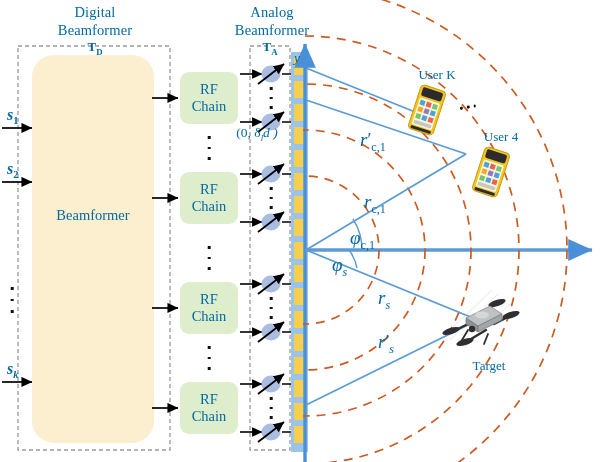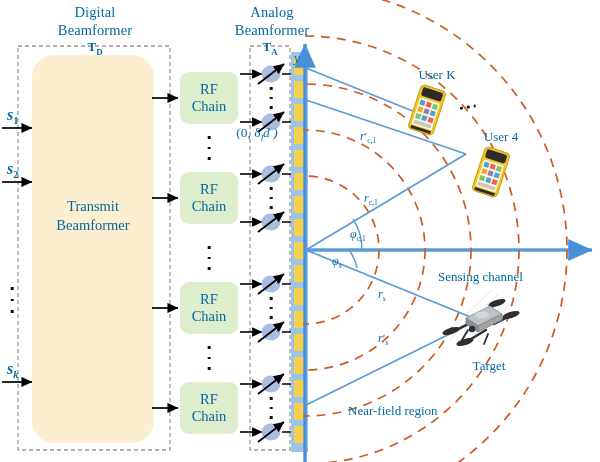--- a/index.html
+++ b/index.html
@@ -46,21 +46,21 @@
   
   .stream {
     font-size: 16px;
     font-weight: bold;
     font-style: italic;
   }
   .stream sub { font-style: italic; font-size: 0.66em; font-weight: bold; }
   .stream .up { font-style: normal; }
 
   
-  .math { font-size: 12px; font-style: italic; }
+  .math { font-size: 19px; font-style: italic; }
   .math sub { font-style: normal; font-size: 0.64em; }
   .math .it { font-style: italic; }
   .prime { font-style: normal; font-size: 0.95em; }
 
   .coord { font-size: 13.5px; }
   .coord i { font-style: italic; }
   .coord sub { font-style: italic; font-size: 0.66em; }
 
   .axis-lbl { font-size: 13.5px; font-style: italic; }
 
@@ -305,21 +305,20 @@
     <span>T</span><sub>D</sub>
   </div>
 
   <div class="lbl title ctr" style="left:272px; top:13px;">Analog</div>
   <div class="lbl title ctr" style="left:272px; top:31px;">Beamformer</div>
   <div class="lbl bfsym ctr" style="left:270px; top:49px;">
     <span>T</span><sub>A</sub>
   </div>
 
   <div class="lbl baseband ctr" style="left:93px; top:216px; text-align:center;">
-    <div>Transmit</div>
     <div>Beamformer</div>
   </div>
 
   <div class="lbl stream" style="left:7px; top:106px;">
     <span>s</span><sub class="up">1</sub>
   </div>
   <div class="lbl stream" style="left:7px; top:160px;">
     <span>s</span><sub class="up">2</sub>
   </div>
   <div class="lbl stream" style="left:7px; top:360px;">
@@ -408,23 +407,21 @@
 
   <div class="lbl math" style="left:378px; top:288px;">
     <span>r</span><span class="prime"></span><sub class="it">s</sub>
   </div>
   <div class="lbl math" style="left:378px; top:332px;">
     <span>r</span><span class="prime">′</span><sub class="it">s</sub>
   </div>
 
   <div class="lbl scene ctr" style="left:437px; top:75px;">User K</div>
   <div class="lbl scene ctr" style="left:501px; top:137px;">User 4</div>
-  <div class="lbl scene" style="left:438px; top:270px;">Sensing channel</div>
   <div class="lbl scene ctr" style="left:489px; top:366px;">Target</div>
-  <div class="lbl scene" style="left:348px; top:404px;">Near-field region</div>
 
   <div class="hdots" style="left:468px; top:107px;">
     <span></span>
       <span></span>
       <span></span>
   </div>
 
   <div class="phone" style="left:407px; top:84px; width:40px; height:52px; transform: rotate(18deg);">
     <svg width="40" height="52" viewBox="0 0 40 52">
       <g>

